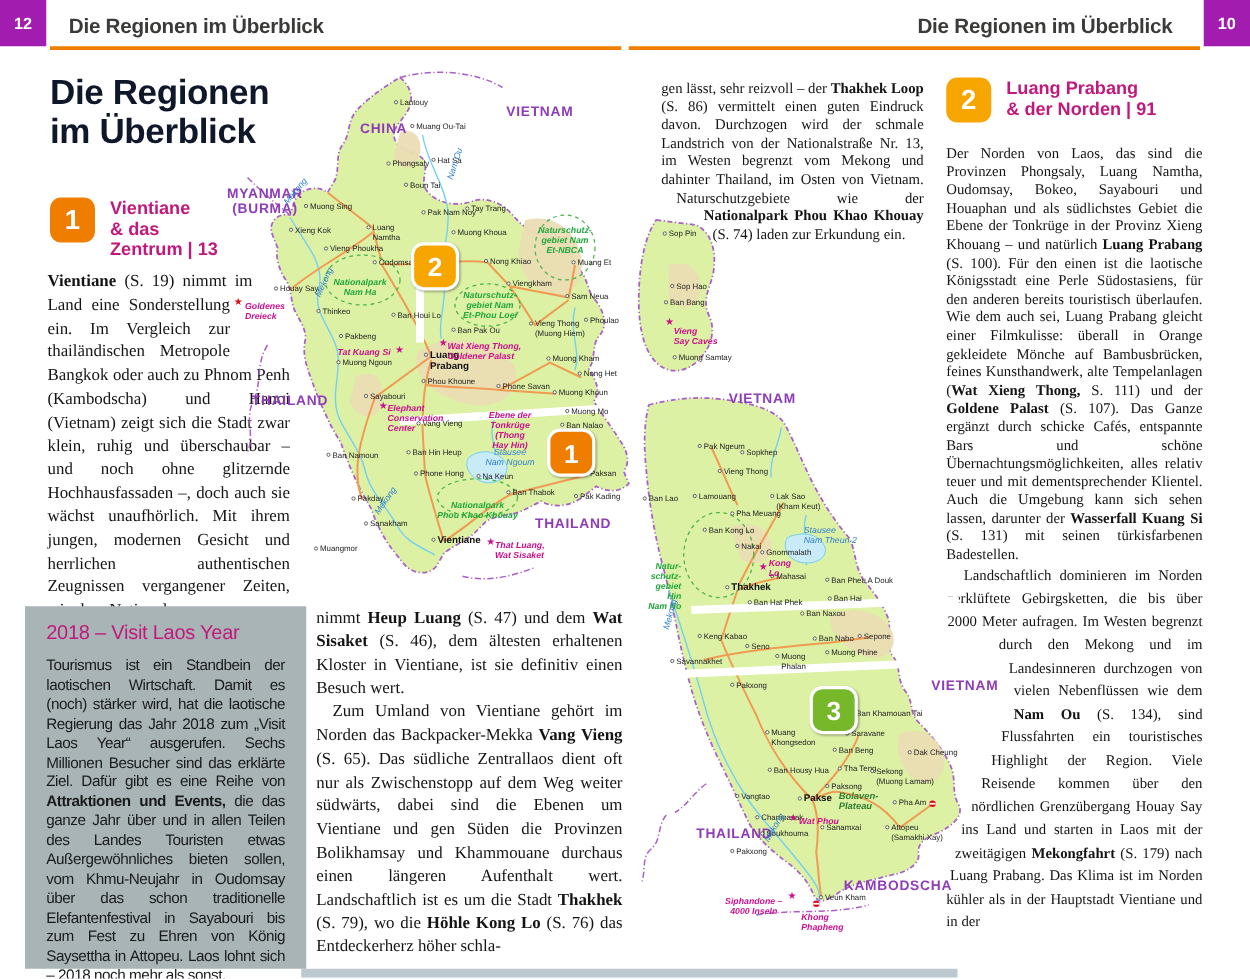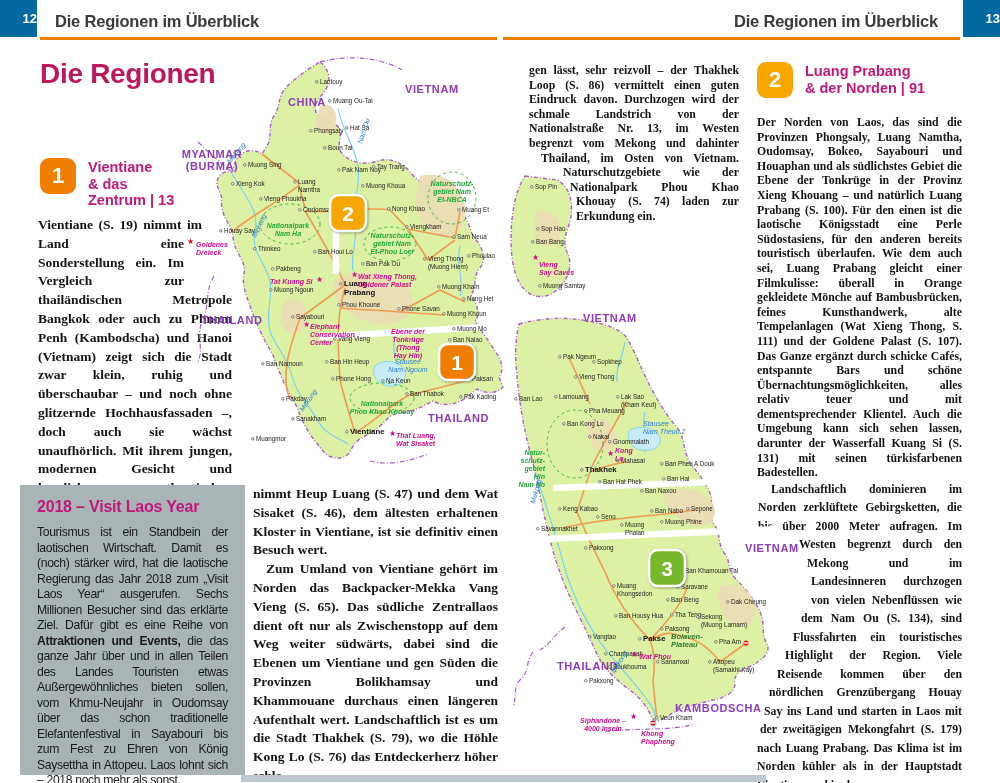--- a/index.html
+++ b/index.html
@@ -1,44 +1,44 @@
 <!DOCTYPE html>
 <html><head>
 <meta charset="utf-8">
 <style>
   html,body{margin:0;padding:0;background:#fff;}
   #page{position:relative;width:1000px;height:783px;background:#fff;overflow:hidden;
         font-family:"Liberation Sans",sans-serif;}
   
-  .pgnum{position:absolute;top:0;width:37px;height:37px;background:#0369a1;color:#fff;
-         font:bold 13px/37px "Liberation Sans",sans-serif;text-align:right;}
+  .pgnum{position:absolute;top:0;width:37px;height:37px;background:#a21caf;color:#fff;
+         font:bold 13px/37px "Liberation Sans",sans-serif;text-align:center;}
   .hdr-title{position:absolute;top:12px;color:#3A3A39;font-weight:bold;font-size:16.5px;
              letter-spacing:-.2px;}
   .hdr-rule{position:absolute;top:37px;height:2.5px;background:#EF7D00;width:457px;}
   
-  .main-title{position:absolute;left:40px;top:58px;color:#be185d;font-weight:bold;
+  .main-title{position:absolute;left:40px;top:58px;color:#0f172a;font-weight:bold;
               font-size:28px;line-height:31px;letter-spacing:-.3px;}
   .section-head{position:absolute;display:flex;gap:12px;align-items:flex-start;}
   .sec-num{width:36px;height:36px;border-radius:9px;color:#fff;text-align:center;
            font:bold 22px/36px "Liberation Sans",sans-serif;flex:none;}
   .sec-label{color:#C2187B;font-weight:bold;font-size:14.5px;line-height:16.5px;padding-top:1px;}
   .bodycol{position:absolute;color:#141414;text-align:justify;
            font-family:"Liberation Serif",serif;}
-  .bodycol p{margin:0;font-weight:bold;}
+  .bodycol p{margin:0;}
   .c12{font-size:13.5px;line-height:18.8px;}
   .c34{font-size:11.8px;line-height:14.6px;}
   .indent{text-indent:13px;}
   .fl{float:left;}
   .cl{clear:left;float:left;}
   .fr{float:right;}
   .crr{clear:right;float:right;}
   
   .infobox{position:absolute;left:20px;top:485px;width:225px;height:290px;background:#A9B4B6;
            box-sizing:border-box;padding:13px 17px;z-index:3;}
-  .infobox-title{color:#C2187B;font-weight:bold;font-size:16px;margin:0 0 9px 0;letter-spacing:-.2px;}
+  .infobox-title{color:#C2187B;font-weight:normal;font-size:16px;margin:0 0 9px 0;letter-spacing:-.2px;}
   .infobox-body{color:#1A1A1A;font-size:12.2px;line-height:15.5px;letter-spacing:-.35px;
                 text-align:justify;}
   
   .mapsvg{position:absolute;overflow:visible;pointer-events:none;z-index:2;}
   .m-co{fill:#8E3CB8;font:bold 11px "Liberation Sans",sans-serif;letter-spacing:.6px;}
   .m-t{fill:#222;font:6.3px "Liberation Sans",sans-serif;}
   .m-tb{fill:#111;font:bold 7.8px "Liberation Sans",sans-serif;}
   .m-s{fill:#CC0D8C;font:italic bold 7px "Liberation Sans",sans-serif;}
   .m-n{fill:#21A63C;font:italic bold 7px "Liberation Sans",sans-serif;}
   .m-w{fill:#2E7FD0;font:italic 7px "Liberation Sans",sans-serif;}
@@ -58,26 +58,27 @@
   .bottom-strip{position:absolute;left:241px;top:775px;width:525px;height:7px;background:#BCC9CE;}
 </style>
 </head>
 <body>
 
 <div id="page">
 
   <div class="pgnum" style="left:0;">12</div>
   <div class="hdr-title" style="left:55px;">Die Regionen im Überblick</div>
   <div class="hdr-rule" style="left:40px;"></div>
-  <div class="pgnum" style="right:0;">13</div>
+  <div class="pgnum" style="right:0;">10</div>
   <div class="hdr-title" style="right:62px;">Die Regionen im Überblick</div>
   <div class="hdr-rule" style="left:503px;"></div>
 
   <div class="main-title">
     <div>Die Regionen</div>
+    <div>im Überblick</div>
   </div>
 
   <div class="section-head" style="left:40px;top:158px;">
     <div class="sec-num" style="background:#EF7D00;">1</div>
     <div class="sec-label">
       <div>Vientiane</div>
       <div>&amp; das</div>
       <div>Zentrum | 13</div>
     </div>
   </div>

